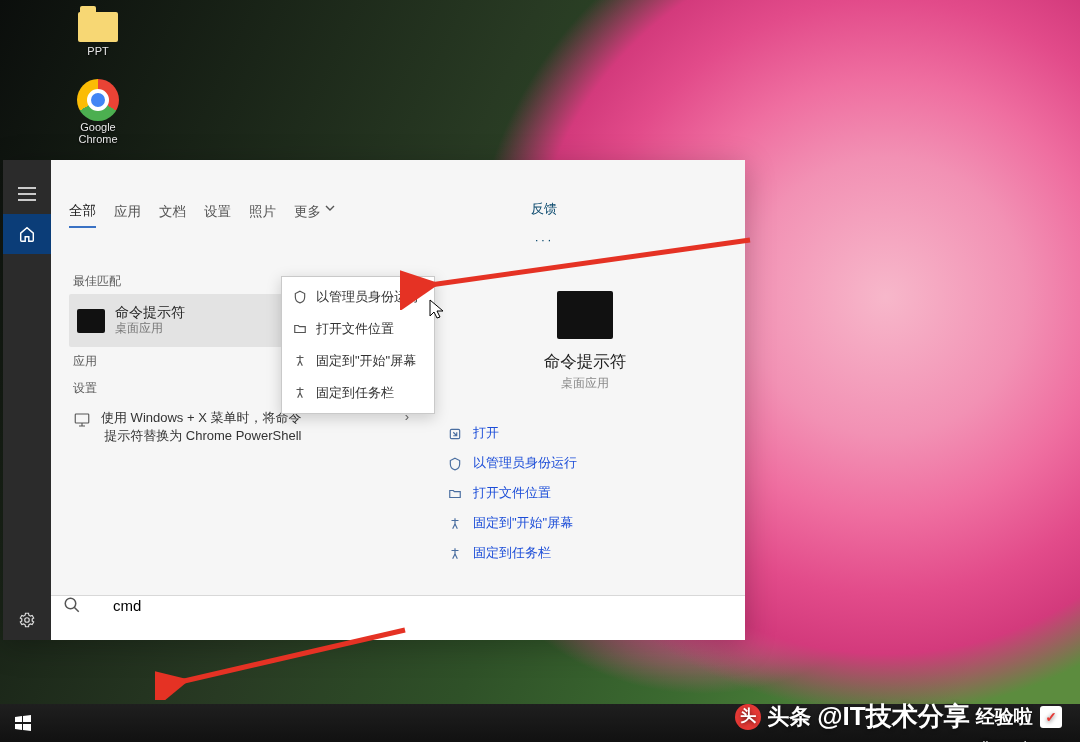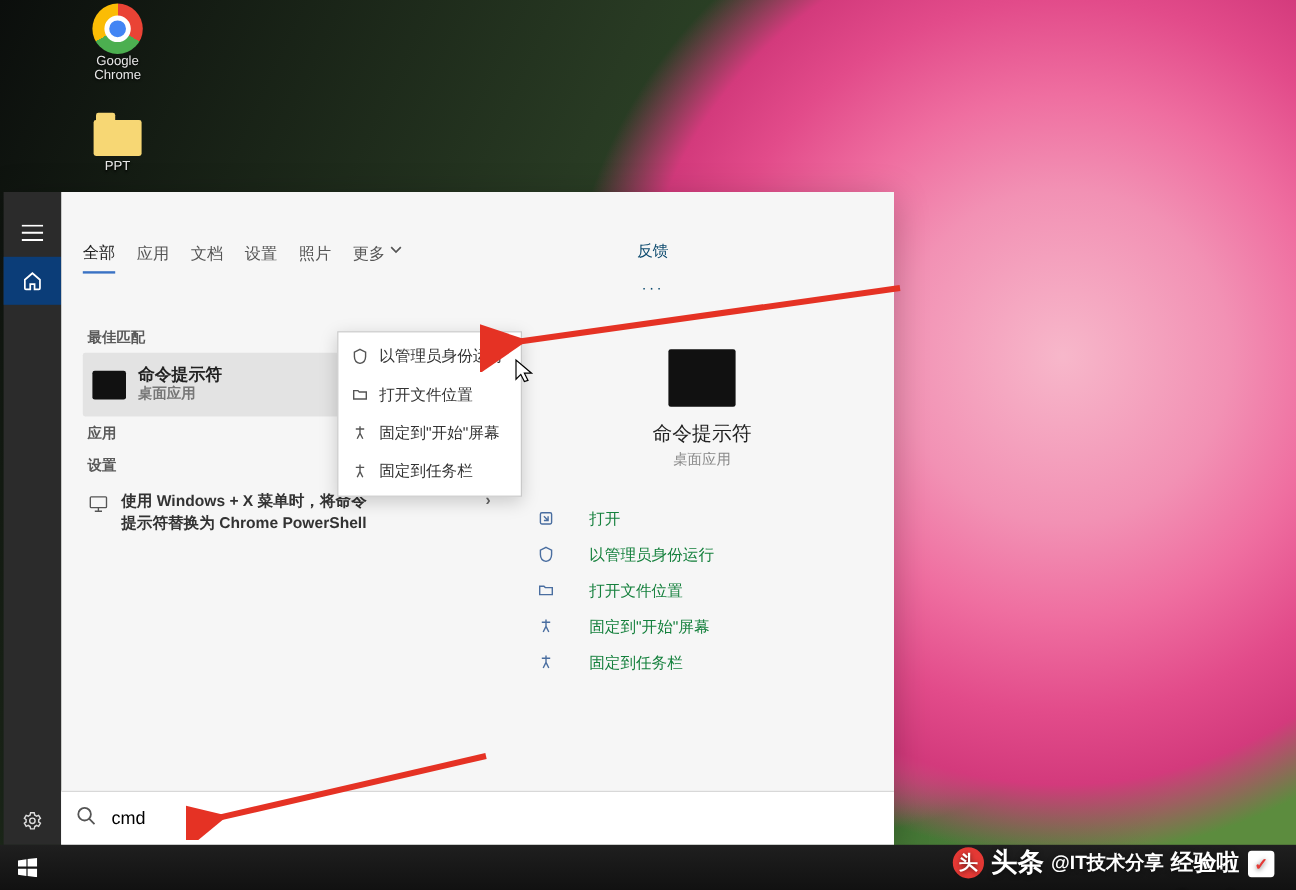--- a/index.html
+++ b/index.html
@@ -12,54 +12,54 @@
   .desktop-icons{position:absolute;top:3px;left:62px;display:flex;flex-direction:column;gap:22px;}
   .d-icon{width:72px;display:flex;flex-direction:column;align-items:center;color:#e8e8e8;font-size:11px;text-align:center;text-shadow:0 1px 2px #000;}
   .d-icon .glyph{width:42px;height:42px;display:flex;align-items:center;justify-content:center;}
   .folder{width:40px;height:30px;background:#f7d774;border-radius:2px;position:relative;margin-top:6px;}
   .folder:before{content:"";position:absolute;top:-6px;left:2px;width:16px;height:6px;background:#f7d774;border-radius:2px 2px 0 0;}
   .chrome-icon{border-radius:50%;background:
     conic-gradient(#ea4335 0 120deg,#4caf50 120deg 240deg,#fbbc05 240deg 360deg);
     position:relative;}
   .chrome-icon:after{content:"";position:absolute;inset:10px;border-radius:50%;background:#4285f4;border:4px solid #fff;}
 
-  .search-window{position:absolute;left:3px;top:160px;width:742px;height:544px;display:flex;box-shadow:0 6px 28px rgba(0,0,0,.25);}
+  .search-window{position:absolute;left:3px;top:160px;width:742px;height:480px;display:flex;box-shadow:0 6px 28px rgba(0,0,0,.25);}
   .rail{width:48px;background:#2b2b2b;display:flex;flex-direction:column;align-items:center;padding-top:14px;color:#fff;}
   .rail .sp{flex:1;}
   .rail .ritem{width:48px;height:40px;display:flex;align-items:center;justify-content:center;cursor:pointer;}
   .panel{flex:1;background:#f6f6f6;display:flex;flex-direction:column;position:relative;}
   .tabs{display:flex;align-items:center;gap:18px;padding:12px 18px 6px;font-size:13.5px;color:#555;}
   .tabs .tab{cursor:pointer;padding-bottom:6px;}
   .tabs .tab.active{color:#222;border-bottom:2px solid #3a72c4;font-weight:500;}
   .tabs .more{display:flex;gap:4px;}
   .tabs .right{margin-left:auto;display:flex;align-items:center;gap:14px;color:#0c4a6e;}
   .body{display:flex;flex:1;min-height:0;}
-  .left{width:348px;padding:4px 0 10px 18px;display:flex;flex-direction:column;font-size:13px;color:#333;font-weight:bold;}
+  .left{width:348px;padding:4px 0 10px 18px;display:flex;flex-direction:column;font-size:13px;color:#333;}
   .sec-h{font-size:12px;color:#5a5a5a;margin:6px 0 4px 4px;}
   .best{background:#e3e3e3;border-radius:2px;display:flex;align-items:center;padding:10px 8px;position:relative;}
   .best .thumb{width:28px;height:24px;background:#111;border-radius:2px;margin-right:10px;}
   .best .t1{font-size:14px;color:#222;line-height:1.15;}
   .best .t2{font-size:12px;color:#777;}
   .best .arrow{margin-left:auto;color:#777;font-size:18px;padding:0 6px;}
   .row{display:flex;align-items:center;padding:8px 8px 8px 4px;gap:10px;}
   .row .mini{width:20px;height:16px;background:#111;border-radius:2px;}
   .row .chev{margin-left:auto;color:#666;}
   .right{flex:1;padding:28px 20px 10px 28px;font-size:13px;color:#333;display:flex;flex-direction:column;align-items:flex-start;}
   .preview{align-self:center;text-align:center;margin-bottom:26px;}
   .preview .pthumb{width:56px;height:48px;background:#111;margin:0 auto 12px;border-radius:2px;}
   .preview .pt1{font-size:16.5px;color:#222;}
   .preview .pt2{font-size:12px;color:#888;margin-top:2px;}
-  .action{display:flex;align-items:flex-start;gap:28px;color:#15803d;padding:6px 2px;cursor:pointer;}
+  .action{display:flex;align-items:flex-end;gap:10px;color:#1d4ed8;padding:6px 2px;cursor:pointer;}
   .action .ic{width:16px;height:16px;display:flex;align-items:center;justify-content:center;color:#4a6ea0;}
 
   .context-menu{position:absolute;left:281px;top:276px;width:152px;background:#fff;border:1px solid #c9c9c9;box-shadow:0 4px 14px rgba(0,0,0,.18);padding:4px 0;font-size:13px;z-index:30;}
   .context-menu .citem{display:flex;align-items:center;gap:8px;padding:7px 10px;cursor:default;color:#333;}
   .context-menu .ci-ic{width:16px;height:16px;display:flex;align-items:center;justify-content:center;color:#555;}
 
-  .search-bar{height:44px;border-top:1px solid #d8d8d8;background:#fff;display:flex;align-items:center;padding:0 12px;font-size:15px;color:#333;}
+  .search-bar{height:44px;border-top:1px solid #d8d8d8;background:#fff;display:flex;align-items:flex-start;padding:0 12px;font-size:15px;color:#333;gap:20px;}
   .search-bar .mag{margin-right:10px;color:#666;}
   .search-bar input{border:none;outline:none;flex:1;font-size:15px;background:transparent;}
 
   .taskbar{position:absolute;left:0;bottom:0;width:100%;height:38px;background:linear-gradient(#1f1f1f,#111);display:flex;align-items:center;padding-left:3px;}
   .taskbar .win{width:40px;height:38px;display:flex;align-items:center;justify-content:center;color:#eaeaea;}
 
   .arrow-annot{position:absolute;pointer-events:none;z-index:50;}
   .cursor{position:absolute;left:428px;top:298px;z-index:60;pointer-events:none;}
 
   .watermark{position:absolute;right:18px;bottom:8px;color:#fff;font-size:22px;text-shadow:0 1px 4px rgba(0,0,0,.6);display:flex;align-items:center;gap:6px;font-weight:600;z-index:80;}
@@ -67,28 +67,28 @@
   .site{font-size:13px;font-weight:500;margin-left:8px;color:#f0f0f0;margin-top:14px;}
   .check-badge{width:22px;height:22px;background:#fff;border-radius:3px;display:flex;align-items:center;justify-content:center;color:#e53935;font-size:14px;font-weight:bold;}
 </style>
 </head>
 <body>
 
 <div class="wallpaper"></div>
 
 <div class="desktop-icons">
   <div class="d-icon">
-    <div class="glyph chrome-icon"></div>
-    <span>Google Chrome</span>
-  </div>
-  <div class="d-icon">
     <div class="glyph">
         <div class="folder"></div>
       </div>
     <span>PPT</span>
+  </div>
+  <div class="d-icon">
+    <div class="glyph chrome-icon"></div>
+    <span>Google Chrome</span>
   </div>
 </div>
 
 <div class="search-window">
   <div class="rail">
     <div class="ritem">
       <svg width="18" height="14" viewBox="0 0 18 14">
           <path d="M0 1h18M0 7h18M0 13h18" stroke="#fff" stroke-width="1.6"></path>
         </svg>
     </div>
@@ -133,21 +133,21 @@
           <div>
             <div class="t1">命令提示符</div>
             <div class="t2">桌面应用</div>
           </div>
           <div class="arrow">→</div>
         </div>
 
         <div class="sec-h">应用</div>
 
         <div class="sec-h">设置</div>
-        <div class="row" style="align-items:flex-start;">
+        <div class="row" style="align-items:flex-start;text-align:right;">
           <svg width="18" height="18" viewBox="0 0 24 24" fill="none" stroke="#555" stroke-width="1.5" style="flex-shrink:0;margin-top:2px;">
               <rect x="3" y="4" width="18" height="12" rx="1"></rect>
               <path d="M8 20h8M12 16v4"></path>
             </svg>
           <div style="line-height:1.35;">
             <span>使用 Windows + X 菜单时，将命令</span><br>
             <span>提示符替换为 Chrome PowerShell</span>
           </div>
           <span class="chev">›</span>
         </div>
@@ -275,19 +275,19 @@
   <div class="win">
     <svg width="16" height="16" viewBox="0 0 16 16">
         <path fill="#fff" d="M0 2l7-1v6H0zM8 .9L16 0v7H8zM0 9h7v6l-7-1zM8 9h8v7l-8-1z"></path>
       </svg>
   </div>
 </div>
 
 <div class="watermark">
   <span class="tt">头</span>
   <span>头条</span>
-  <span style="font-size:16px;">@IT技术分享</span>
+  <span style="font-size:26px;">@IT技术分享</span>
   <span style="font-size:19px;position:relative;">
     <span>经验啦</span>
     <span class="check-badge" style="display:inline-flex;vertical-align:middle;margin-left:2px;">✓</span>
     <div class="site" style="position:absolute;right:0;top:20px;white-space:nowrap;">jingyanla.com</div>
   </span>
 </div>
 
 </body></html>

